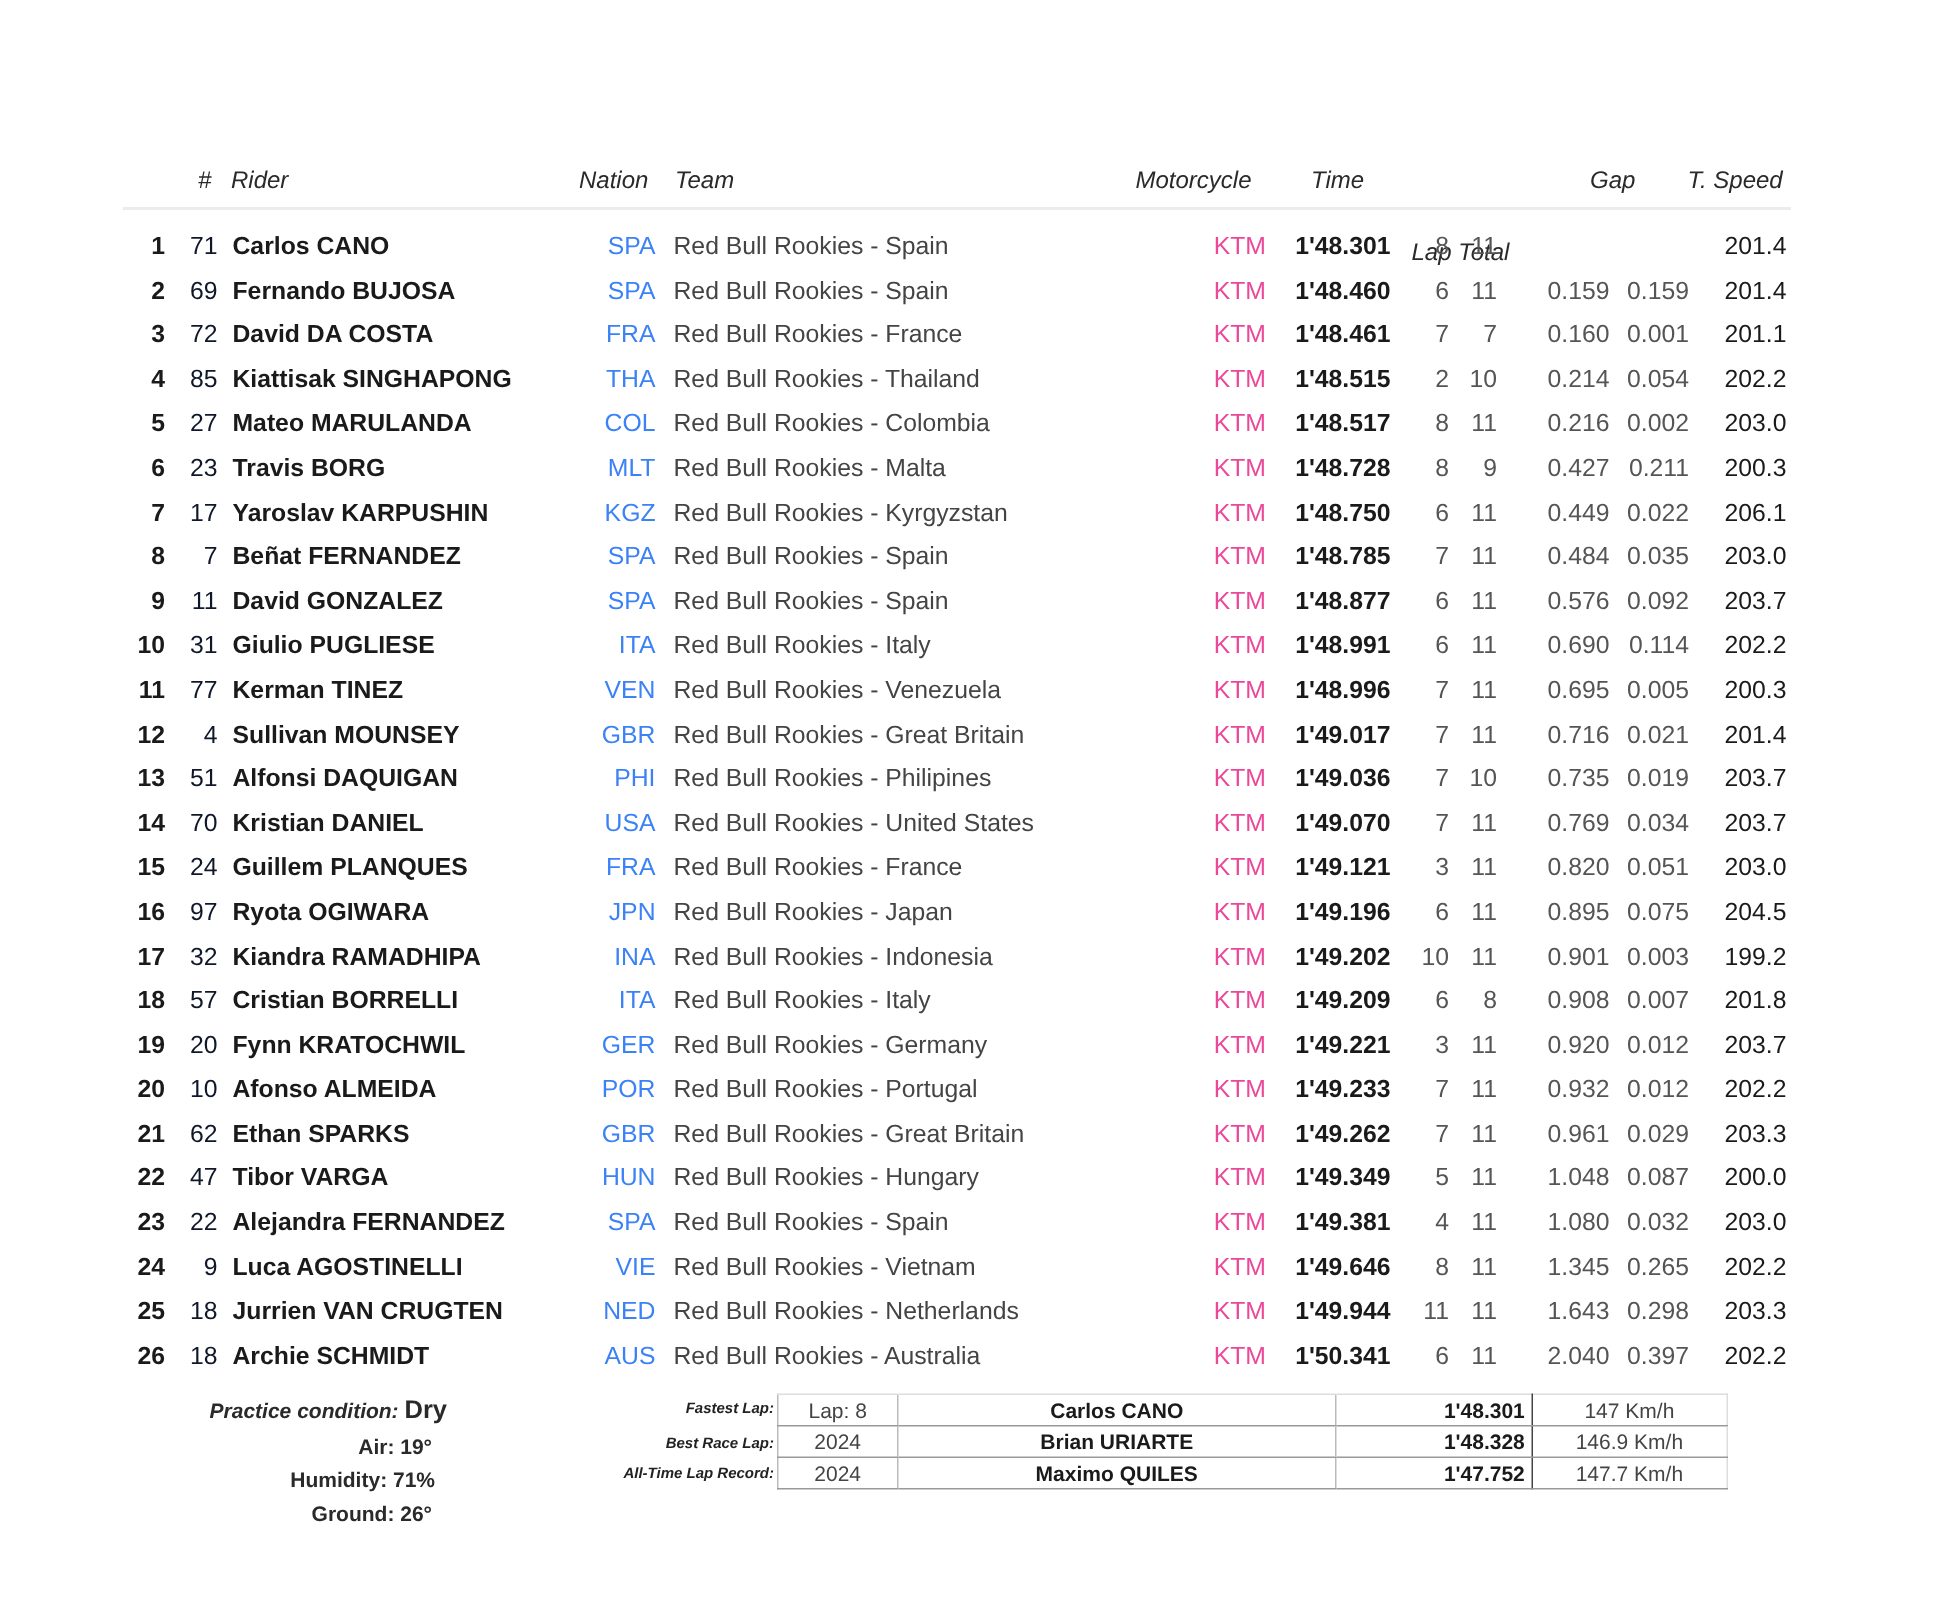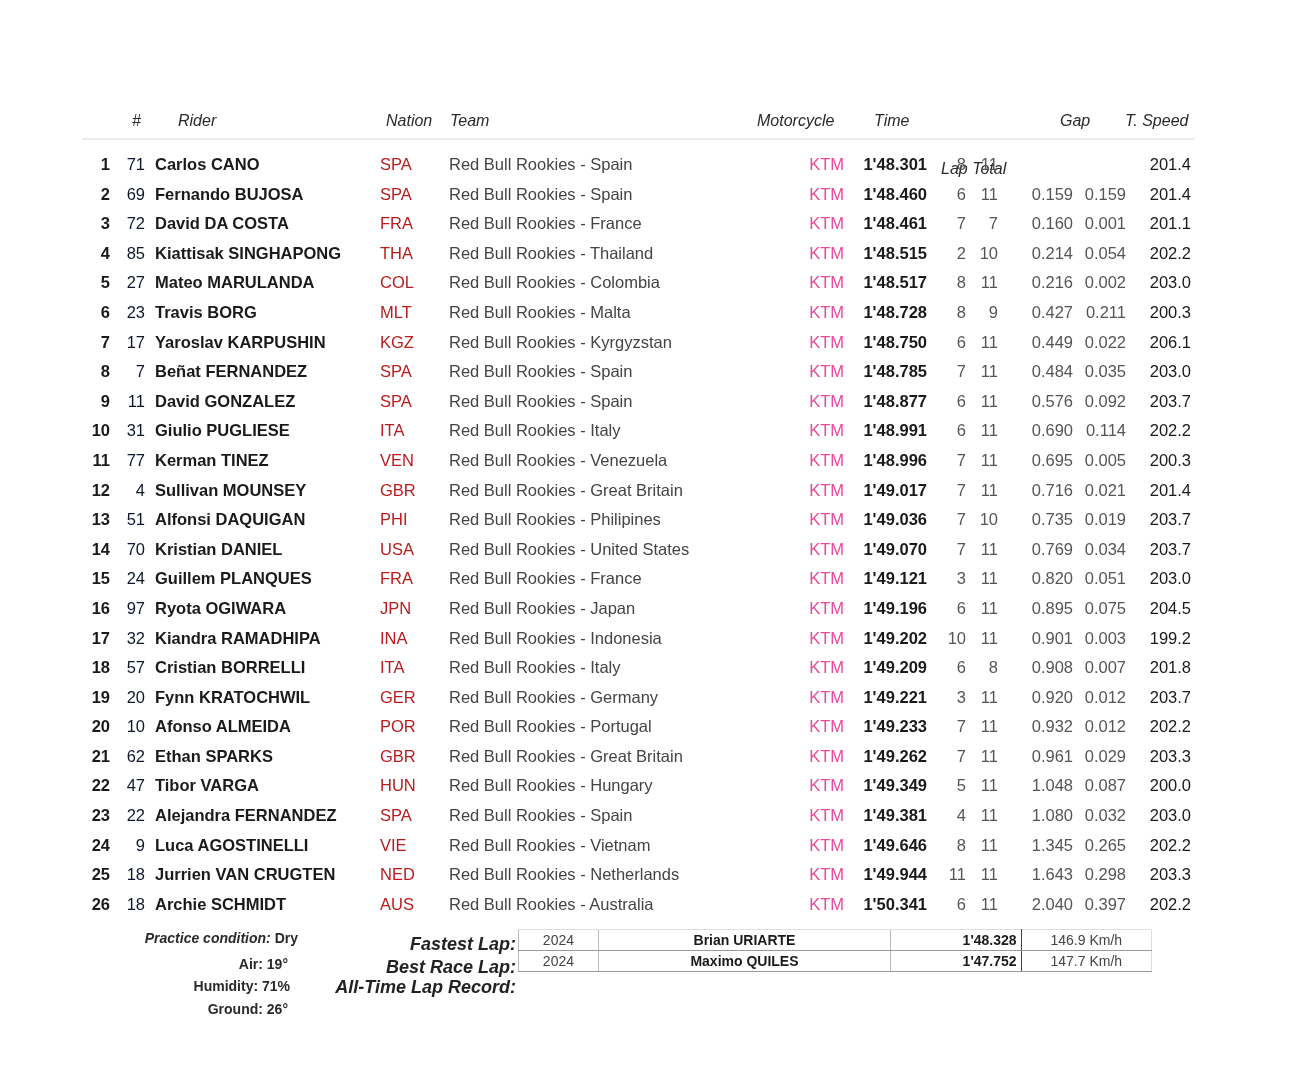--- a/index.html
+++ b/index.html
@@ -11,53 +11,53 @@
   .hdr { position: absolute; top: 112px; height: 22px; font-size: 16px; font-style: italic; color: #2a2a2a; white-space: nowrap; }
   .hdr-line { position: absolute; left: 82px; top: 138px; width: 1112px; height: 2px; background: #ececec; }
 
   
   .rows { position: absolute; left: 0; top: 151px; width: 1290px; }
   .row { position: relative; height: 29.6px; font-size: 16.5px; white-space: nowrap; }
   .c { position: absolute; top: 4px; }
   .pos { left: 82px; width: 28px; text-align: right; font-weight: bold; color: #1a1a1a; }
   .num { left: 116px; width: 29px; text-align: right; color: #0f172a; }
   .rider { left: 155px; font-weight: bold; color: #1a1a1a; }
-  .nation { left: 380px; width: 57px; color: #b91c1c; }
+  .nation { left: 380px; width: 57px; text-align: right; color: #3b82f6; }
   .team { left: 449px; color: #444; }
   .moto { left: 780px; width: 64px; text-align: right; color: #ec4899; }
   .time { left: 855px; width: 72px; text-align: right; font-weight: bold; color: #1a1a1a; }
   .lap { left: 940px; width: 26px; text-align: right; color: #555; }
   .total { left: 970px; width: 28px; text-align: right; color: #555; }
   .gap1 { left: 1020px; width: 53px; text-align: right; color: #555; }
   .gap2 { left: 1078px; width: 48px; text-align: right; color: #555; }
   .speed { left: 1135px; width: 56px; text-align: right; font-weight: normal; color: #1a1a1a; }
 
   
   .cond { position: absolute; font-size: 14px; font-weight: bold; color: #2a2a2a; text-align: right; white-space: nowrap; }
   .cond .lbl-i { font-style: italic; }
-  .cond .big { font-size: 14px; font-weight: bold; }
-
-  .rec-lbl { position: absolute; left: 330px; width: 186px; text-align: right; font-size: 18px; font-style: italic; font-weight: bold; color: #222; white-space: nowrap; }
+  .cond .big { font-size: 17px; font-weight: bold; }
+
+  .rec-lbl { position: absolute; left: 330px; width: 186px; text-align: right; font-size: 10px; font-style: italic; font-weight: bold; color: #222; white-space: nowrap; }
 
   .rec-table { position: absolute; left: 518px; top: 929px; width: 634px; border-collapse: collapse; font-size: 14px; }
   .rec-table td { height: 20px; padding: 0 4px; border-bottom: 1px solid #999; border-left: 1px solid #bbb; white-space: nowrap; }
   .rec-table tr:first-child td { border-top: 1px solid #ddd; }
   .rec-table td.r-lap { width: 70px; text-align: center; color: #444; }
   .rec-table td.r-name { width: 280px; text-align: center; font-weight: bold; color: #1a1a1a; }
   .rec-table td.r-time { width: 120px; text-align: right; font-weight: bold; color: #1a1a1a; border-right: 1px solid #444; }
   .rec-table td.r-speed { width: 120px; text-align: center; color: #444; border-right: 1px solid #ddd; }
 </style>
 </head>
 <body>
 
 <div class="sheet">
 
   <div>
     <span class="hdr" style="left:132px;">#</span>
-    <span class="hdr" style="left:154px;margin-left:24px;">Rider</span>
+    <span class="hdr" style="left:154px;">Rider</span>
     <span class="hdr" style="left:386px;">Nation</span>
     <span class="hdr" style="left:450px;">Team</span>
     <span class="hdr" style="left:757px;">Motorcycle</span>
     <span class="hdr" style="left:874px;">Time</span>
     <span class="hdr" style="left:941px;margin-top:48px;">Lap Total</span>
     <span class="hdr" style="left:1060px;">Gap</span>
     <span class="hdr" style="left:1125px;">T. Speed</span>
   </div>
   <div class="hdr-line"></div>
 
@@ -435,20 +435,26 @@
   <div class="cond" style="left:100px; top:956px; width:188px;">Air: 19°</div>
   <div class="cond" style="left:100px; top:978px; width:190px;">Humidity: 71%</div>
   <div class="cond" style="left:100px; top:1001px; width:188px;">Ground: 26°</div>
 
   <div class="rec-lbl" style="top:934px;">Fastest Lap:</div>
   <div class="rec-lbl" style="top:957px;">Best Race Lap:</div>
   <div class="rec-lbl" style="top:977px;">All-Time Lap Record:</div>
 
   <table class="rec-table">
     <tbody>
+        <tr>
+      <td class="r-lap">Lap: 8</td>
+      <td class="r-name">Carlos CANO</td>
+      <td class="r-time">1'48.301</td>
+      <td class="r-speed">147 Km/h</td>
+    </tr>
     <tr>
       <td class="r-lap">2024</td>
       <td class="r-name">Brian URIARTE</td>
       <td class="r-time">1'48.328</td>
       <td class="r-speed">146.9 Km/h</td>
     </tr>
     <tr>
       <td class="r-lap">2024</td>
       <td class="r-name">Maximo QUILES</td>
       <td class="r-time">1'47.752</td>

